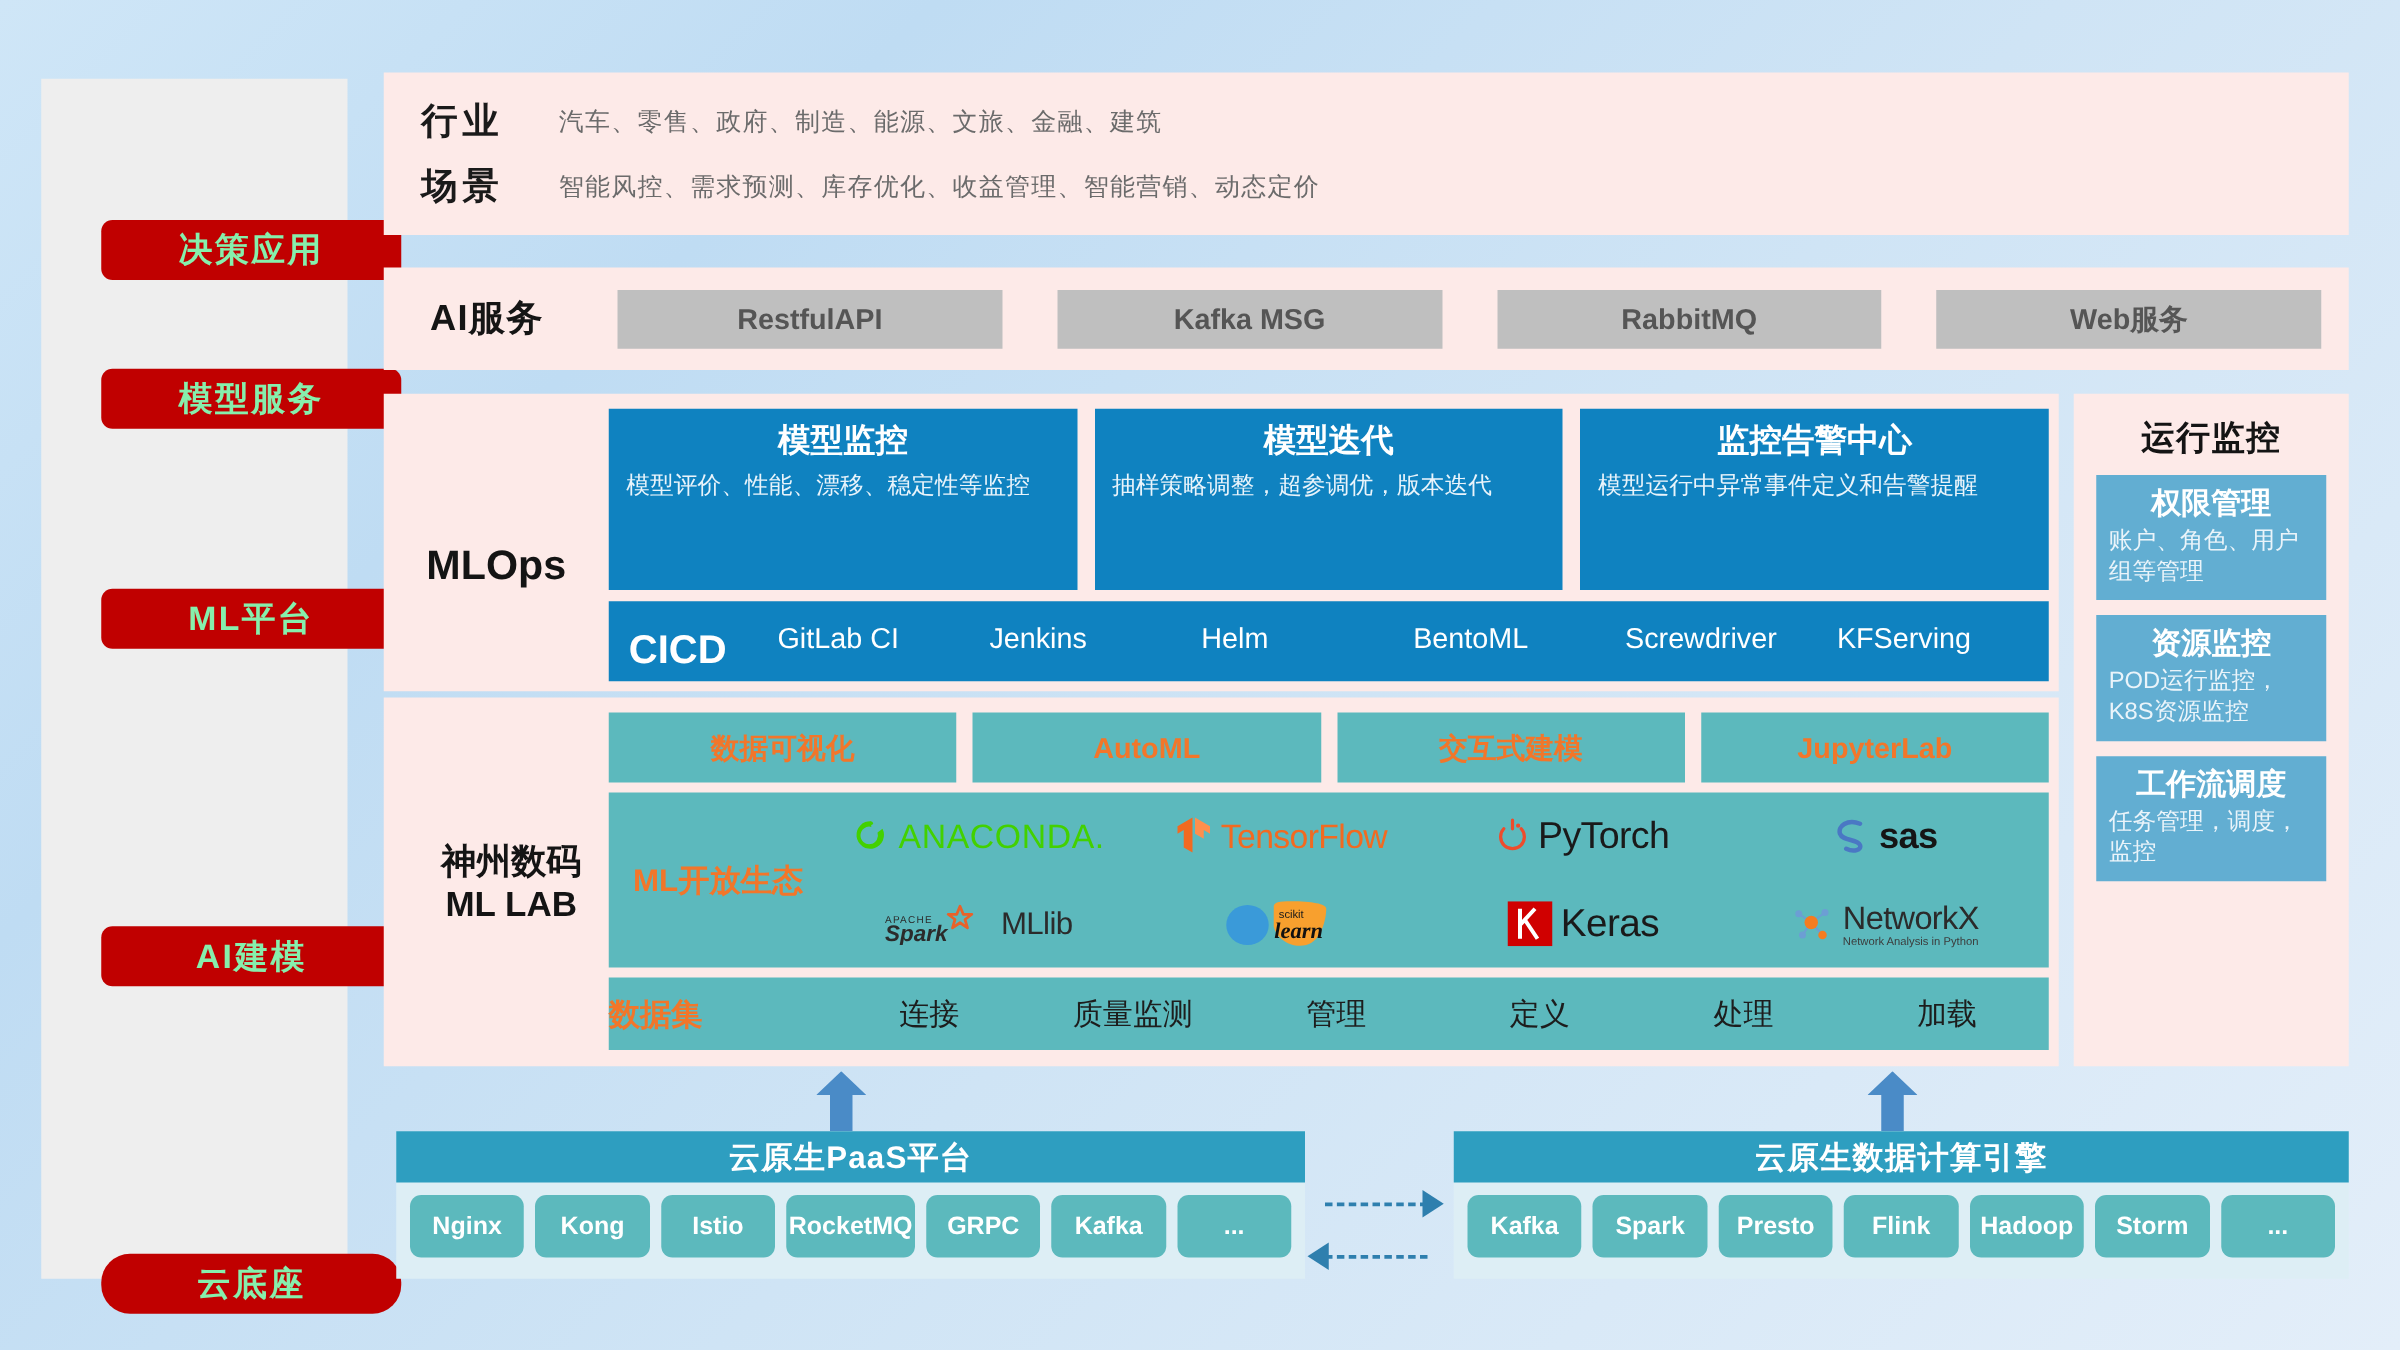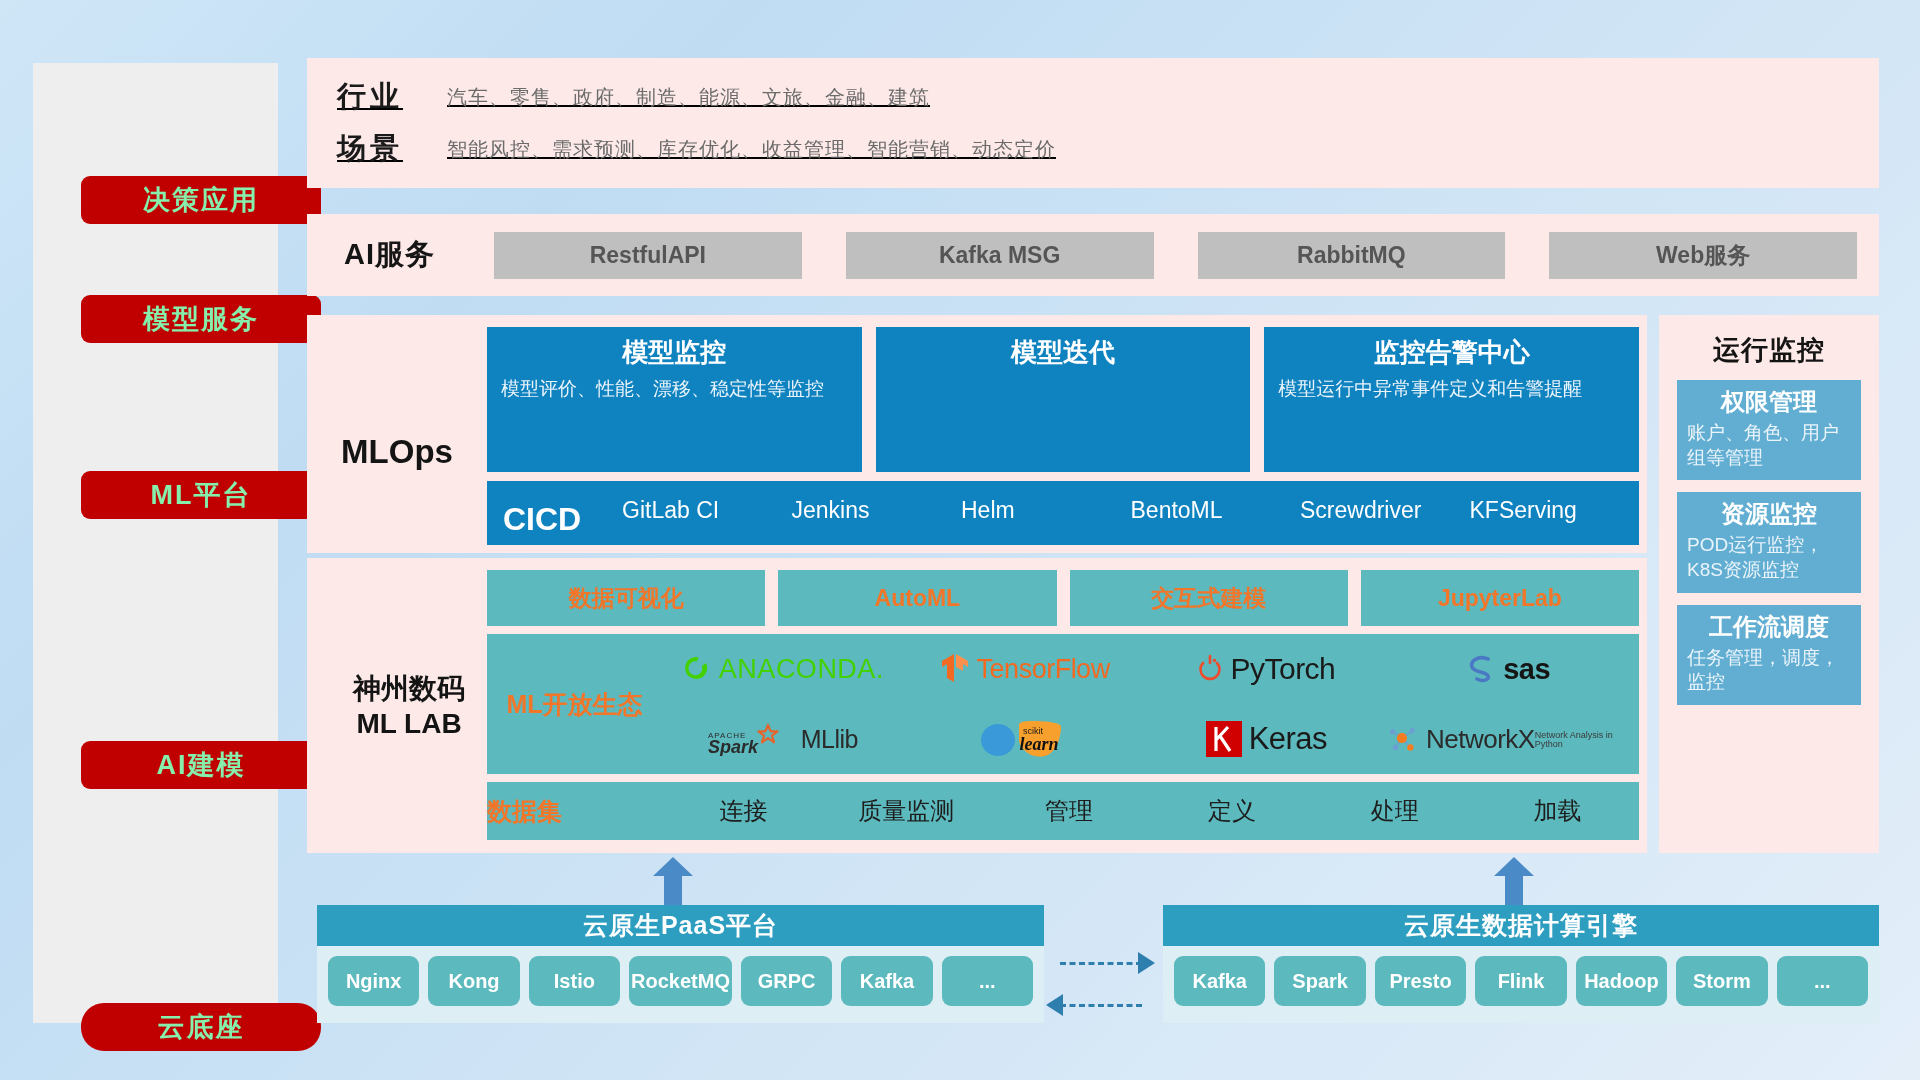--- a/index.html
+++ b/index.html
@@ -26,21 +26,21 @@
   .rail-tag.t0{top:113px;}
   .rail-tag.t1{top:232px;}
   .rail-tag.t2{top:408px;}
   .rail-tag.t3{top:678px;}
   .rail-tag.t4{top:940px;border-radius:23px;}
 
   
   .band{position:absolute;background:#fdeae8;}
 
   
-  #row-industry{left:307px;top:58px;width:1572px;height:130px;text-decoration:underline;}
+  #row-industry{left:307px;top:58px;width:1572px;height:130px;}
   .kv{display:flex;align-items:center;height:50px;margin-left:30px;}
   .kv .k{
     width:110px;font-size:29px;font-weight:bold;color:#1a1a1a;
     letter-spacing:4px;flex:0 0 110px;
   }
   .kv .v{font-size:20px;color:#6b6b6b;letter-spacing:1px;}
   #row-industry .kv.a{margin-top:14px;}
   #row-industry .kv.b{margin-top:2px;}
 
   
@@ -202,20 +202,21 @@
 
   <div class="band" id="row-mlops">
     <div id="mlops-label">MLOps</div>
     <div id="mlops-cards">
       <div class="mlcard">
         <div class="t">模型监控</div>
         <div class="d">模型评价、性能、漂移、稳定性等监控</div>
       </div>
       <div class="mlcard">
         <div class="t">模型迭代</div>
+        <div class="d">抽样策略调整，超参调优，版本迭代</div>
       </div>
       <div class="mlcard">
         <div class="t">监控告警中心</div>
         <div class="d">模型运行中异常事件定义和告警提醒</div>
       </div>
     </div>
     <div id="cicd">
       <div class="head">CICD</div>
       <div class="tool">GitLab CI</div>
       <div class="tool">Jenkins</div>
@@ -307,21 +308,21 @@
             <line x1="16" y1="15" x2="6" y2="8" stroke="#6c9ed4" stroke-width="1.6"></line>
             <line x1="16" y1="15" x2="27" y2="7" stroke="#6c9ed4" stroke-width="1.6"></line>
             <line x1="16" y1="15" x2="9" y2="25" stroke="#6c9ed4" stroke-width="1.6"></line>
             <line x1="16" y1="15" x2="25" y2="25" stroke="#6c9ed4" stroke-width="1.6"></line>
             <circle cx="16" cy="15" r="5.4" fill="#f57c20"></circle>
             <circle cx="6" cy="8" r="2.8" fill="#6c9ed4"></circle>
             <circle cx="27" cy="7" r="2.8" fill="#6c9ed4"></circle>
             <circle cx="9" cy="25" r="2.8" fill="#6c9ed4"></circle>
             <circle cx="25" cy="25" r="3.4" fill="#f57c20"></circle>
           </svg>
-          <span style="display:flex;flex-direction:row;line-height:1;align-items:center;">
+          <span style="display:flex;flex-direction:column;line-height:1;">
             <span class="txt" style="color:#2b2b2b;font-size:26px;">NetworkX</span>
             <span style="font-size:9px;color:#3c3c3c;margin-top:2px;">Network Analysis in Python</span>
           </span>
         </div>
 
       </div>
     </div>
 
     <div id="ds">
       <div class="dshead">数据集</div>

